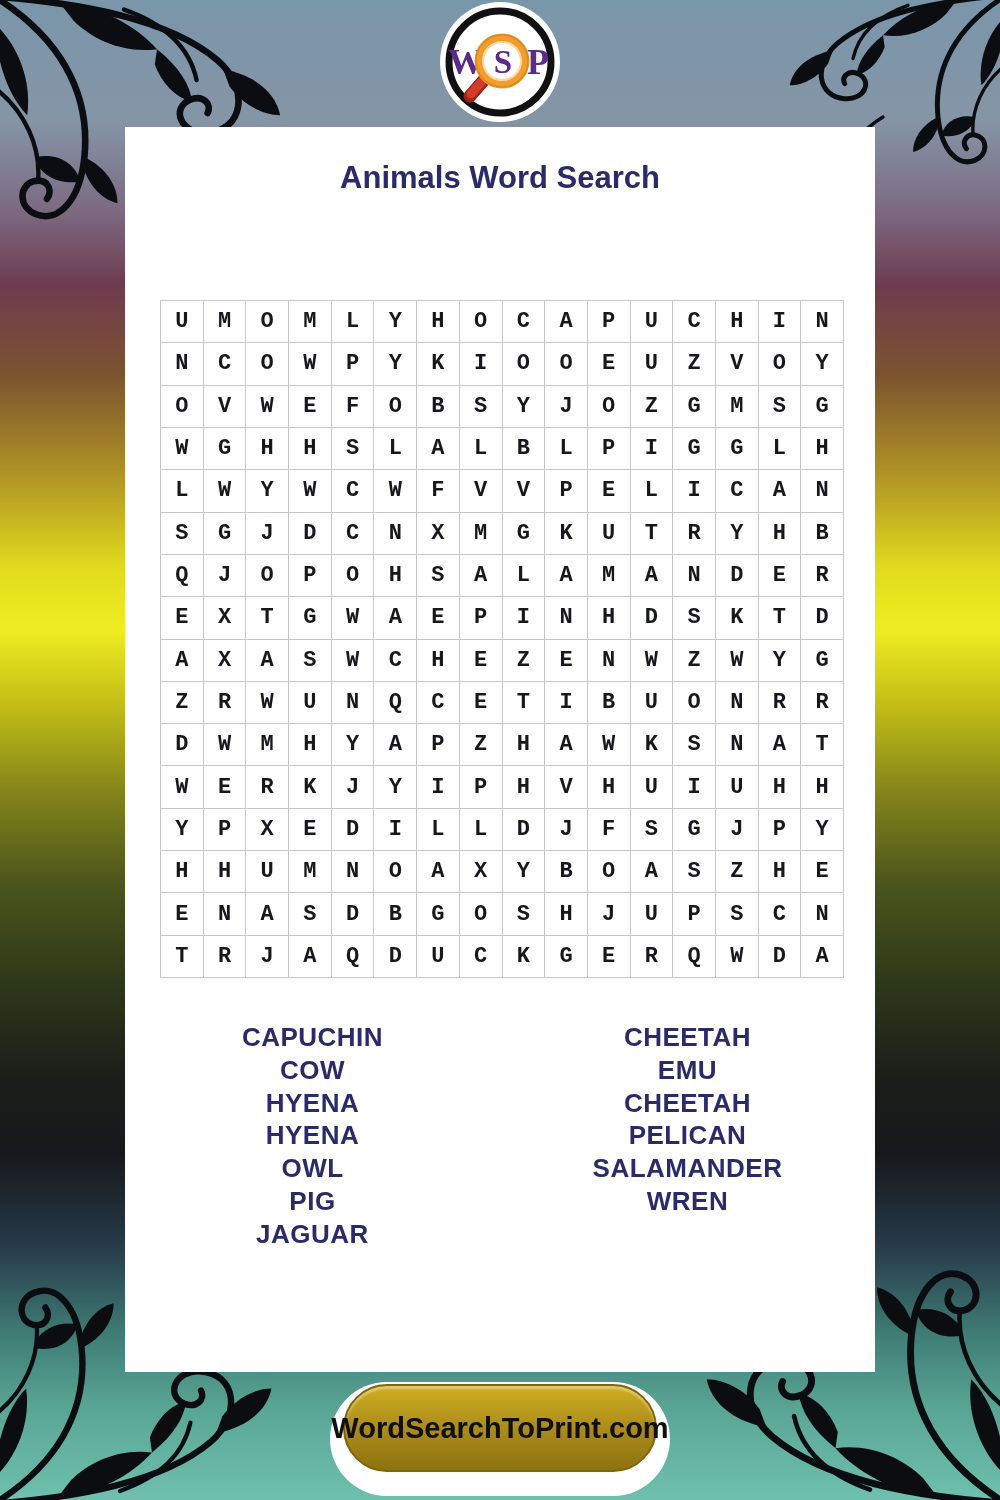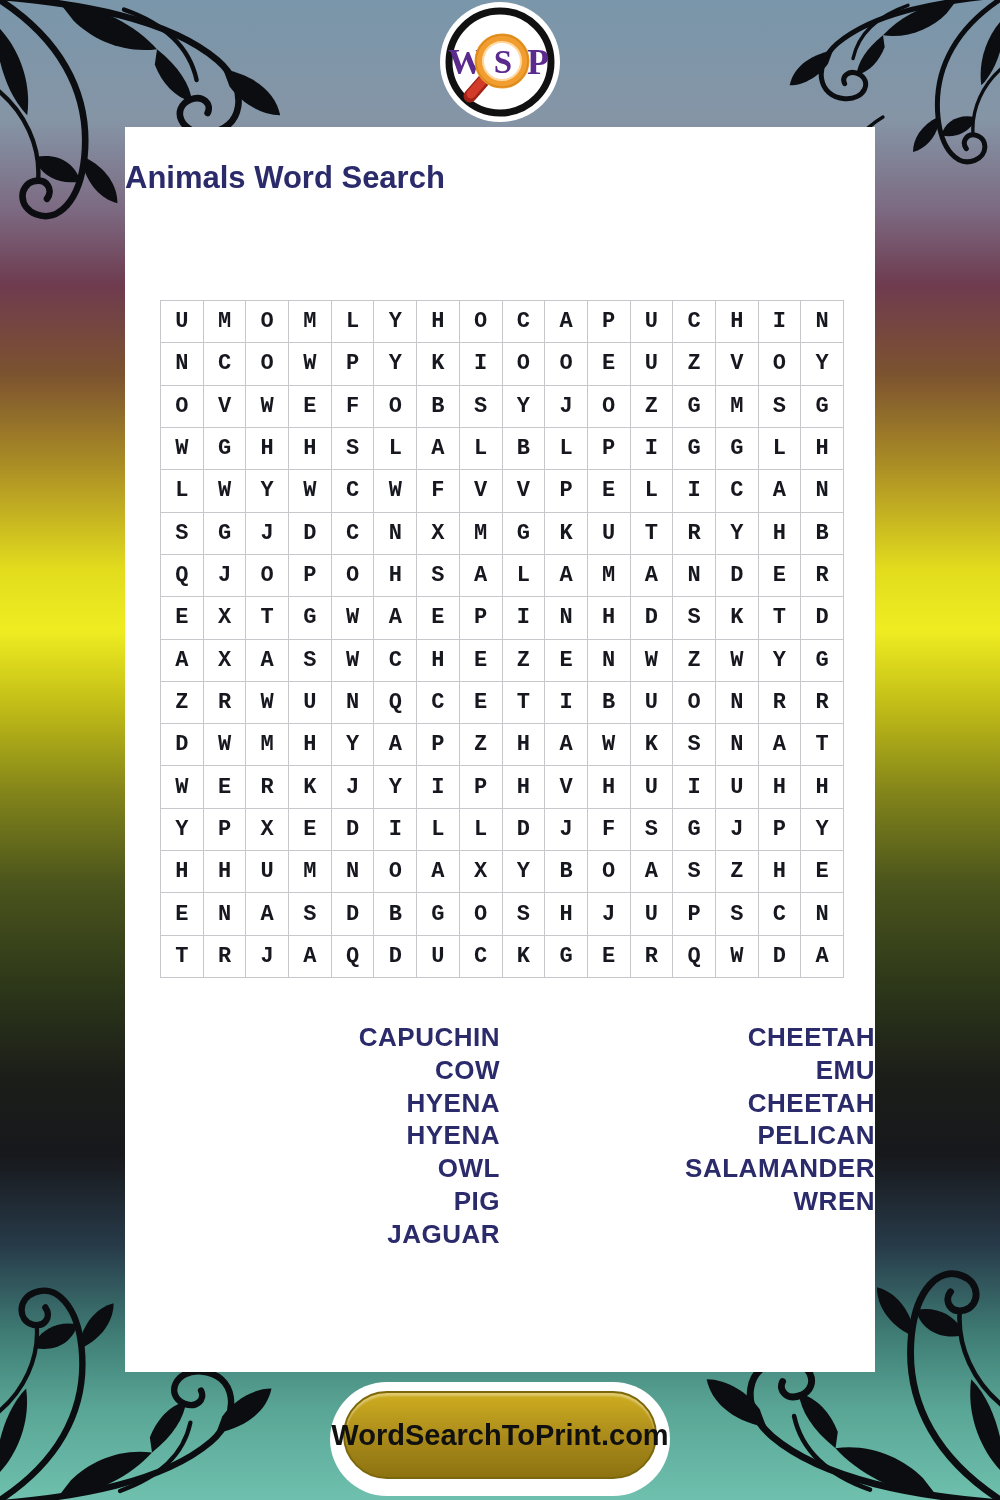--- a/index.html
+++ b/index.html
@@ -18,21 +18,21 @@
   .corner.tr { right:-8px; top:-8px; width:250px; height:250px; transform:scaleX(-1); }
   .corner.bl { left:-8px; bottom:-8px; width:320px; height:320px; transform:scaleY(-1); }
   .corner.br { right:-8px; bottom:-8px; width:345px; height:345px; transform:scale(-1,-1); }
 
   .card {
     position:absolute; left:125px; top:127px; width:750px; height:1245px;
     background:#ffffff;
   }
   .title {
     position:absolute; top:33px; left:0; width:100%;
-    text-align:left; font-weight:bold; font-size:31px; color:#2b2b6b;
+    text-align:center; font-weight:bold; font-size:31px; color:#2b2b6b;
   }
   .subtitle {
     position:absolute; top:82px; left:0; width:100%;
     text-align:center; font-weight:bold; font-size:24px; color:#2b2b6b;
   }
   .grid {
     position:absolute; left:35px; top:173px; width:684px; height:678px;
     display:grid; grid-template-columns:repeat(16,1fr); grid-template-rows:repeat(16,1fr);
     border-top:1px solid #c8c8cc; border-left:1px solid #c8c8cc;
     background:#fff;
@@ -40,34 +40,34 @@
   .cell {
     border-right:1px solid #c8c8cc; border-bottom:1px solid #c8c8cc;
     display:flex; align-items:center; justify-content:center;
     font-family:"Liberation Mono", monospace; font-weight:bold;
     font-size:22px; color:#17171f;
   }
   .words {
     position:absolute; top:894px; left:0; width:100%;
     display:flex;
   }
-  .word-col { width:50%; text-align:right; }
+  .word-col { width:50%; text-align:center; }
   .word {
     font-weight:bold; font-size:26px; color:#2b2b6b;
     line-height:32.8px; letter-spacing:0.5px;
   }
 
   .logo { position:absolute; left:439px; top:1px; width:122px; height:122px; }
 
   .pill-outer {
     position:absolute; left:330px; top:1382px; width:340px; height:114px;
     background:#ffffff; border-radius:57px;
   }
   .pill-gold {
-    position:absolute; left:13px; top:9px; width:314px; height:88px;
+    position:absolute; left:13px; top:2px; width:314px; height:88px;
     border-radius:44px;
     background:linear-gradient(180deg,#cfae20 0%, #a8891a 55%, #8d7310 100%);
     border:2px solid #7d670c;
     box-shadow: inset 0 3px 2px rgba(255,255,255,.35);
     display:flex; align-items:center; justify-content:center;
     font-weight:bold; font-size:29px; color:#101010;
   }
   .hidden-defs { position:absolute; width:0; height:0; }
 </style>
 </head>

